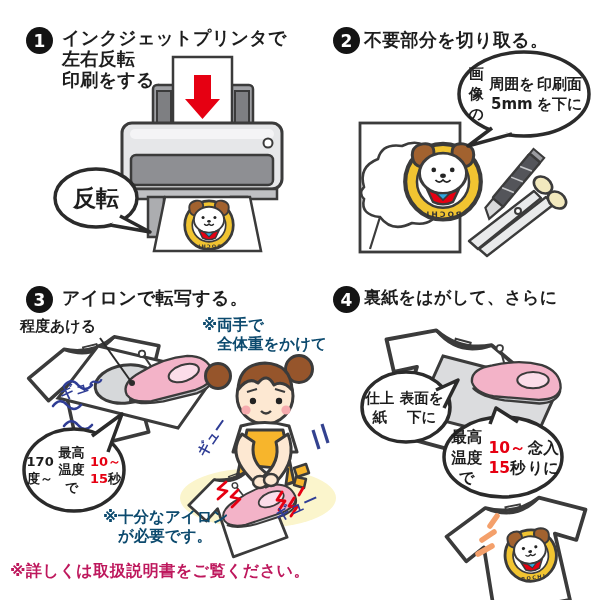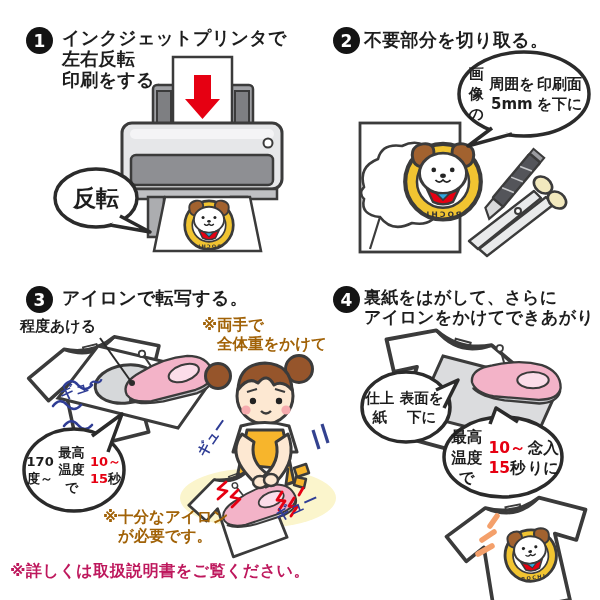--- a/index.html
+++ b/index.html
@@ -5,21 +5,21 @@
   html,body{margin:0;padding:0;background:#fff;}
   .canvas{position:relative;width:600px;height:600px;background:#fff;overflow:hidden;
           font-family:"DejaVu Sans","Liberation Sans",sans-serif;color:#1d1d1d;}
   .abs{position:absolute;}
   .badge{width:27px;height:27px;border-radius:50%;background:#141414;color:#fff;
          display:flex;align-items:center;justify-content:center;font-weight:bold;font-size:17px;}
   .title{font-weight:bold;font-size:18px;line-height:1.18;letter-spacing:.3px;}
   .title.small{font-size:17px;}
   .label{font-weight:bold;font-size:15px;line-height:1.22;}
   .red{color:#E60012;}
-  .rednote{color:#a16207;font-weight:bold;font-size:15.5px;line-height:1.25;}
+  .rednote{color:#0c4a6e;font-weight:bold;font-size:15.5px;line-height:1.25;}
   .rednote .l2, .indent{margin-left:15px;}
   .sound{color:#2F3D95;font-weight:bold;font-size:15px;transform-origin:left top;white-space:nowrap;}
   .bubble{position:absolute;}
   .bubble svg{display:block;overflow:visible;}
   .btxt{position:absolute;display:flex;flex-direction:row;align-items:center;justify-content:center;
         font-weight:bold;text-align:center;line-height:1.32;}
   .footer{font-weight:bold;font-size:16px;color:#be185d;letter-spacing:.5px;white-space:nowrap;}
 </style>
 </head>
 <body>
@@ -227,21 +227,20 @@
   <div class="abs sound" style="left:272px;top:508px;transform:rotate(-24deg)">ギュー</div>
 
   <div class="abs rednote" style="left:103px;top:508px">
     <div>※十分なアイロン</div>
     <div class="l2">が必要です。</div>
   </div>
 
   <div class="abs badge" style="left:333px;top:286px">4</div>
   <div class="abs title small" style="left:364px;top:287px">
     <div>裏紙をはがして、さらに</div>
-    <div>アイロンをかけてできあがり</div>
   </div>
 
   <svg class="abs" style="left:340px;top:328px;overflow:visible" width="258" height="272" viewBox="0 0 258 272">
     <g transform="translate(28,2) rotate(15 85 45)">
       <use href="#tee" width="172" height="124"></use>
     </g>
     <polygon points="103,28 219,58 193,116 77,86" fill="#DBDCDE" stroke="#3B3B3B" stroke-width="3"></polygon>
     <g transform="translate(126,18) rotate(9 50 31)">
       <use href="#iron" width="102" height="64"></use>
     </g>

